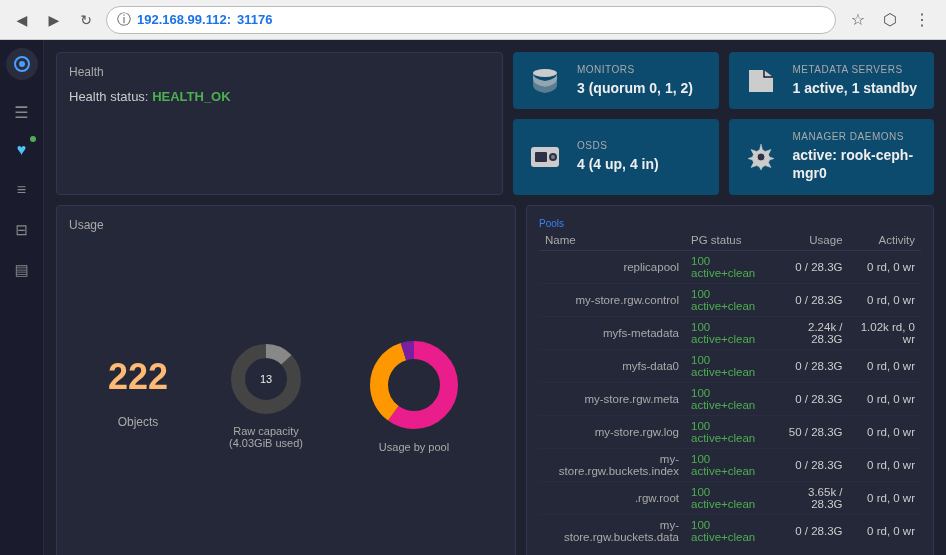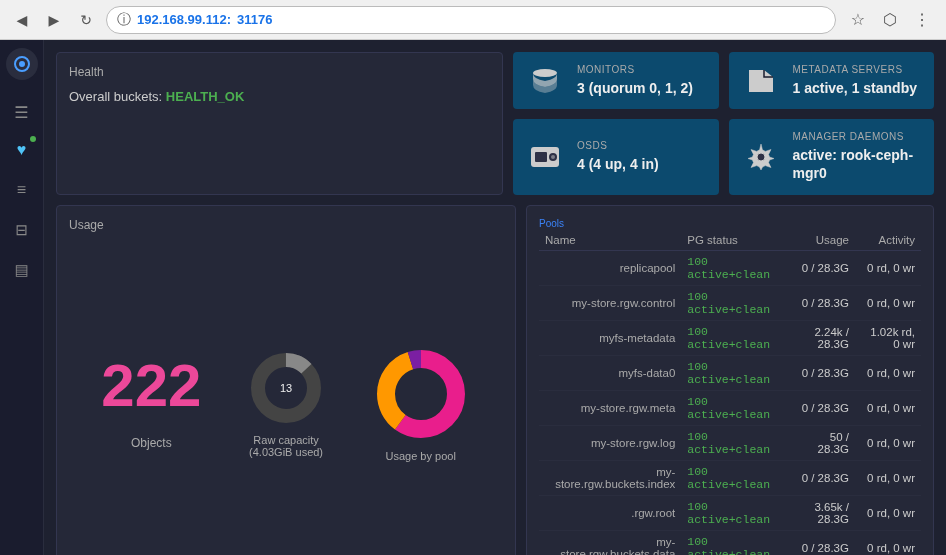--- a/index.html
+++ b/index.html
@@ -213,23 +213,23 @@
       justify-content: space-around;
       flex: 1;
       padding: 0 10px;
     }
     .objects-count {
       display: flex;
       flex-direction: column;
       align-items: center;
     }
     .objects-number {
-      font-size: 60px;
+      font-size: 36px;
       font-weight: bold;
-      color: #ec4899;
+      color: #fdba74;
       line-height: 1;
     }
     .objects-label {
       font-size: 12px;
       color: #aaa;
       margin-top: 20px;
     }
 
     
     .chart-container {
@@ -299,21 +299,21 @@
       border-bottom: 1px solid #333650;
     }
     .pools-table th.right { text-align: right; }
     .pools-table td {
       padding: 4px 6px;
       border-bottom: 1px solid #2a2d3e;
       color: #ccc;
       margin-top: 22px;
     }
     .pools-table td.name { text-align: right; color: #aaa; }
-    .pools-table td.status { color: #4caf50; font-family: Liberation Mono, monospace; }
+    .pools-table td.status { color: #4caf50; }
     .pools-table td.usage { text-align: right; }
     .pools-table td.activity { text-align: right; }
     .pools-table tr:last-child td { border-bottom: none; }
   </style>
 </head>
 <body>
 
 <div class="browser-bar">
   <button class="browser-nav-btn">◀</button>
   <button class="browser-nav-btn">▶</button>
@@ -355,21 +355,21 @@
     </div>
   </div>
 
   <div class="main-content">
 
     <div class="top-row">
 
       <div class="health-panel">
         <div class="panel-title">Health</div>
         <div class="health-status">
-          <span>Overall buckets:</span>
+          <span>Health status:</span>
           <span class="status-ok">HEALTH_OK</span>
         </div>
       </div>
 
       <div class="stat-grid">
 
         <div class="stat-card">
           <div class="stat-icon">
             <svg width="32" height="32" viewBox="0 0 32 32" fill="#ccc">
               <ellipse cx="16" cy="8" rx="12" ry="4"></ellipse>

